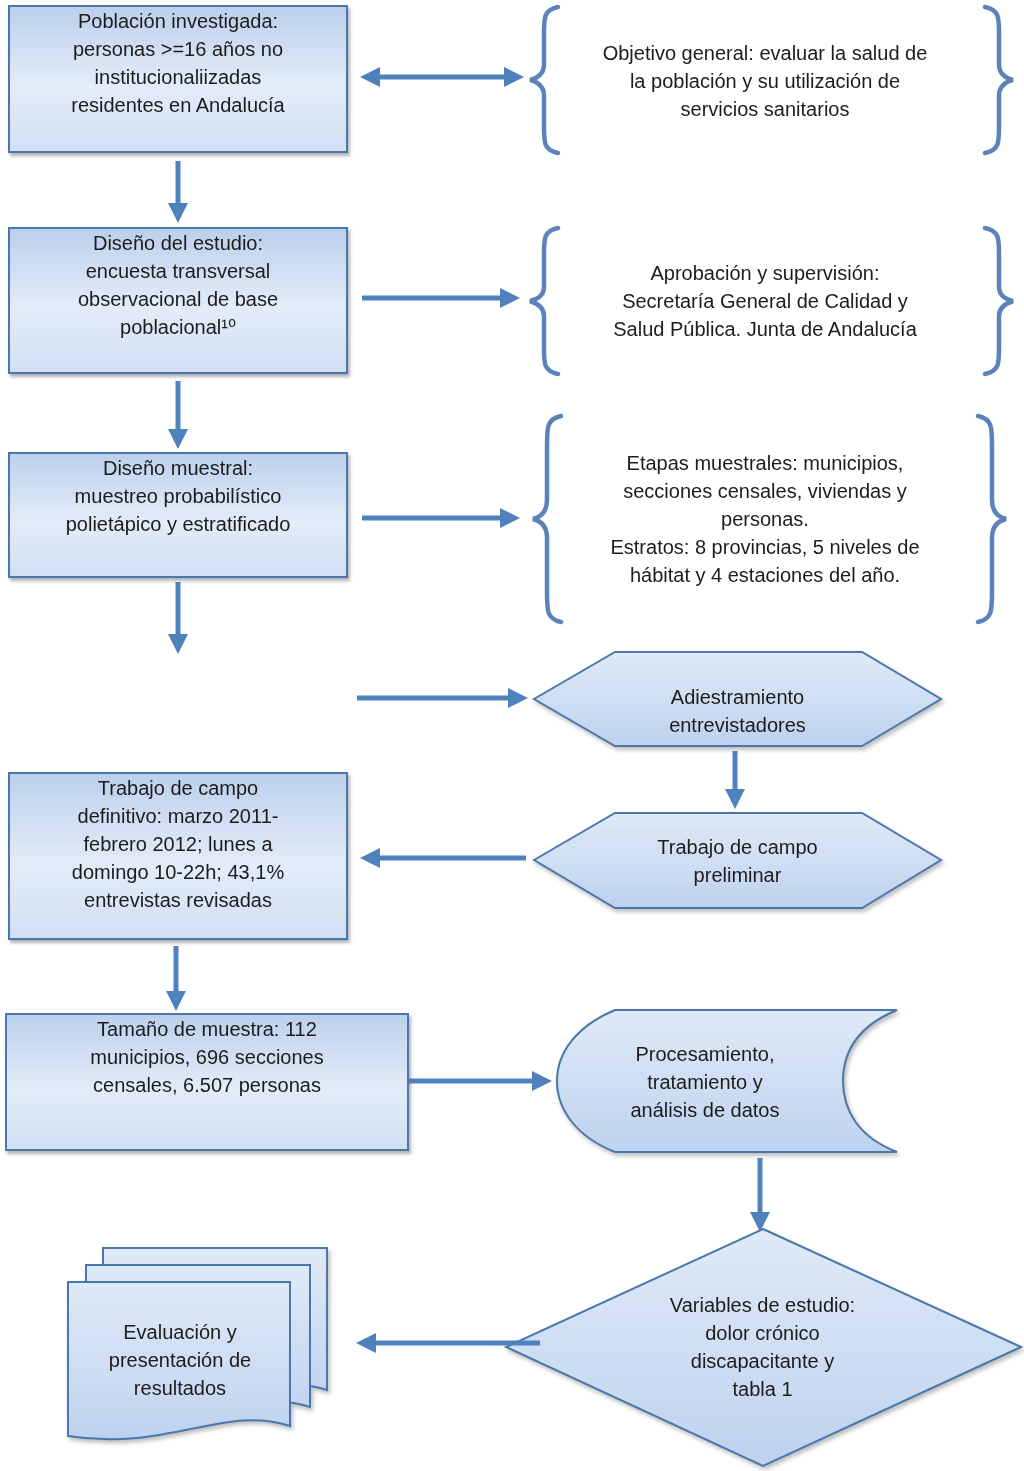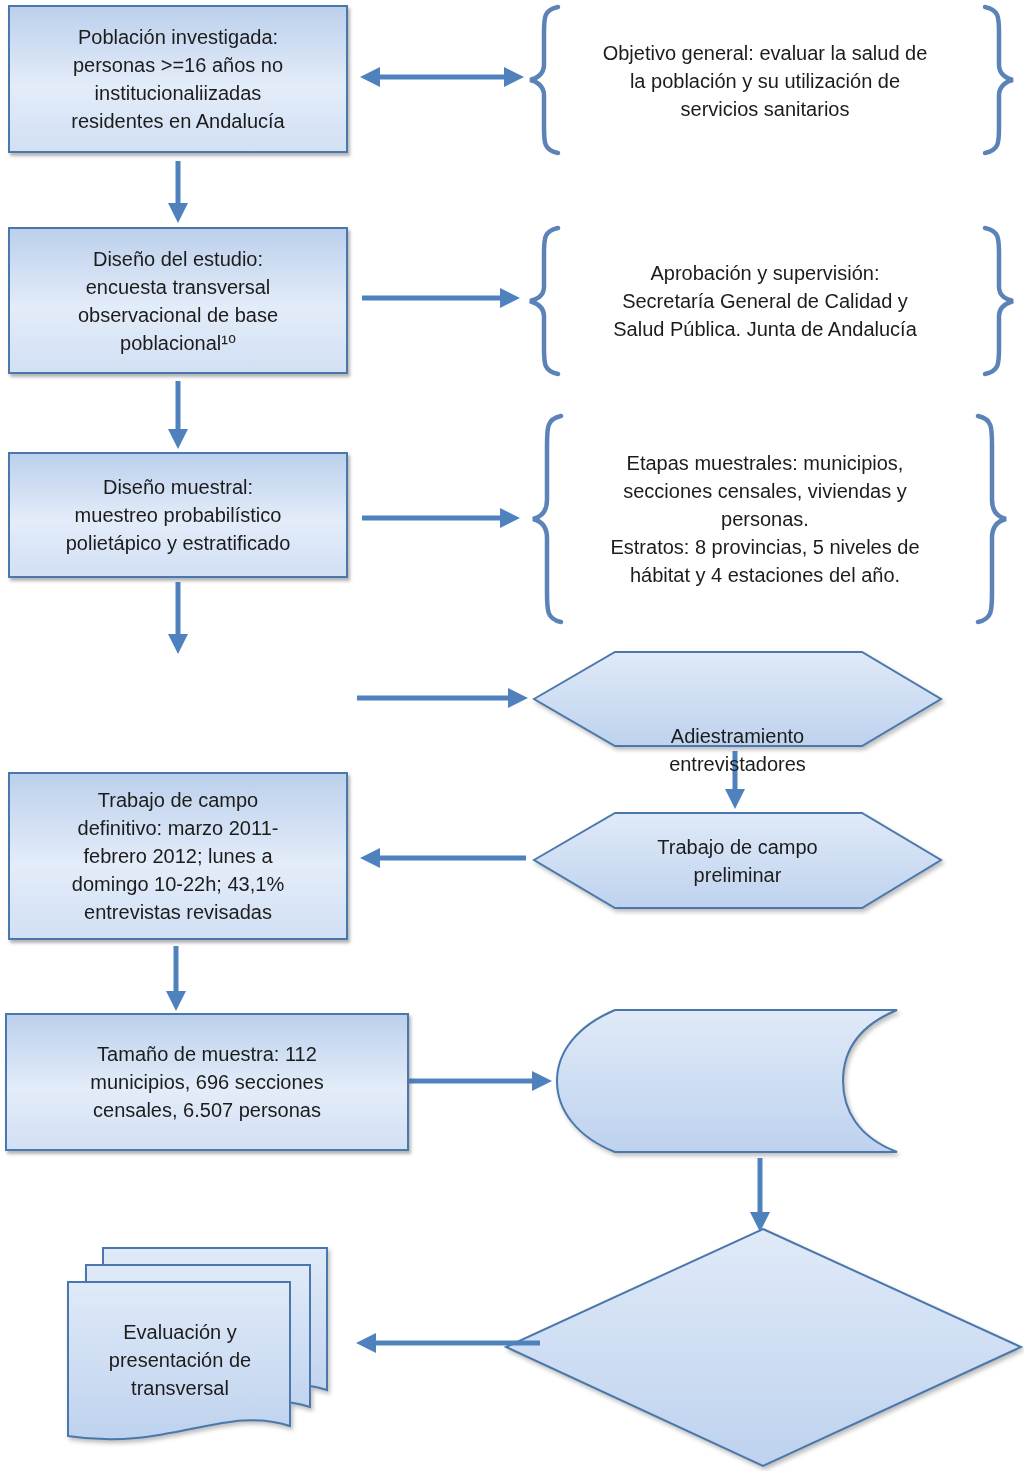--- a/index.html
+++ b/index.html
@@ -6,21 +6,21 @@
   .stage{
     position:relative;width:1024px;height:1471px;background:#fff;overflow:hidden;
     font-family:"Liberation Sans","DejaVu Sans",sans-serif;color:#1c1c1c;
   }
   .layer{position:absolute;left:0;top:0;width:1024px;height:1471px;}
   .box{
     position:absolute;box-sizing:border-box;
     border:2px solid #4a78ac;
     background:linear-gradient(180deg,#bcd0ec 0%,#e3ecf9 55%,#d2e0f4 100%);
     box-shadow:2px 3px 3px rgba(105,105,105,.5);
-    display:flex;align-items:center;justify-content:center;text-align:center;
+    display:flex;justify-content:center;text-align:center;
     z-index:2;
   }
   .olay{
     position:absolute;display:flex;align-items:center;justify-content:center;
     text-align:center;z-index:3;
   }
   .txt{white-space:pre-line;font-size:20px;line-height:28px;color:#1c1c1c;}
   svg .shape{fill:url(#gShape);stroke:#4a78ac;stroke-width:2;}
   svg .arrow{stroke:#4f81bd;stroke-width:5;fill:none;}
   svg .brace{stroke:#5b83b8;stroke-width:4.5;fill:none;stroke-linecap:round;}
@@ -135,27 +135,38 @@
 la población y su utilización de
 servicios sanitarios</div>
   </div>
   <div class="olay" style="left:550px;top:416px;width:430px;height:206px;">
     <div class="txt">Etapas muestrales: municipios,
 secciones censales, viviendas y
 personas.
 Estratos: 8 provincias, 5 niveles de
 hábitat y 4 estaciones del año.</div>
   </div>
-  <div class="olay" style="left:585px;top:652px;width:305px;height:118px;margin-top:39px;">
+  <div class="olay" style="left:585px;top:652px;width:305px;height:118px;">
     <div class="txt">Adiestramiento
 entrevistadores</div>
   </div>
   <div class="olay" style="left:585px;top:813px;width:305px;height:95px;">
     <div class="txt">Trabajo de campo
 preliminar</div>
   </div>
+  <div class="olay" style="left:570px;top:1012px;width:270px;height:140px;">
+    <div class="txt">Procesamiento,
+tratamiento y
+análisis de datos</div>
+  </div>
+  <div class="olay" style="left:630px;top:1252px;width:265px;height:190px;">
+    <div class="txt">Variables de estudio:
+dolor crónico
+discapacitante y
+tabla 1</div>
+  </div>
   <div class="olay" style="left:85px;top:1290px;width:190px;height:140px;">
     <div class="txt">Evaluación y
 presentación de
-transversal</div>
+resultados</div>
   </div>
 
 </div>
 
 </body></html>

